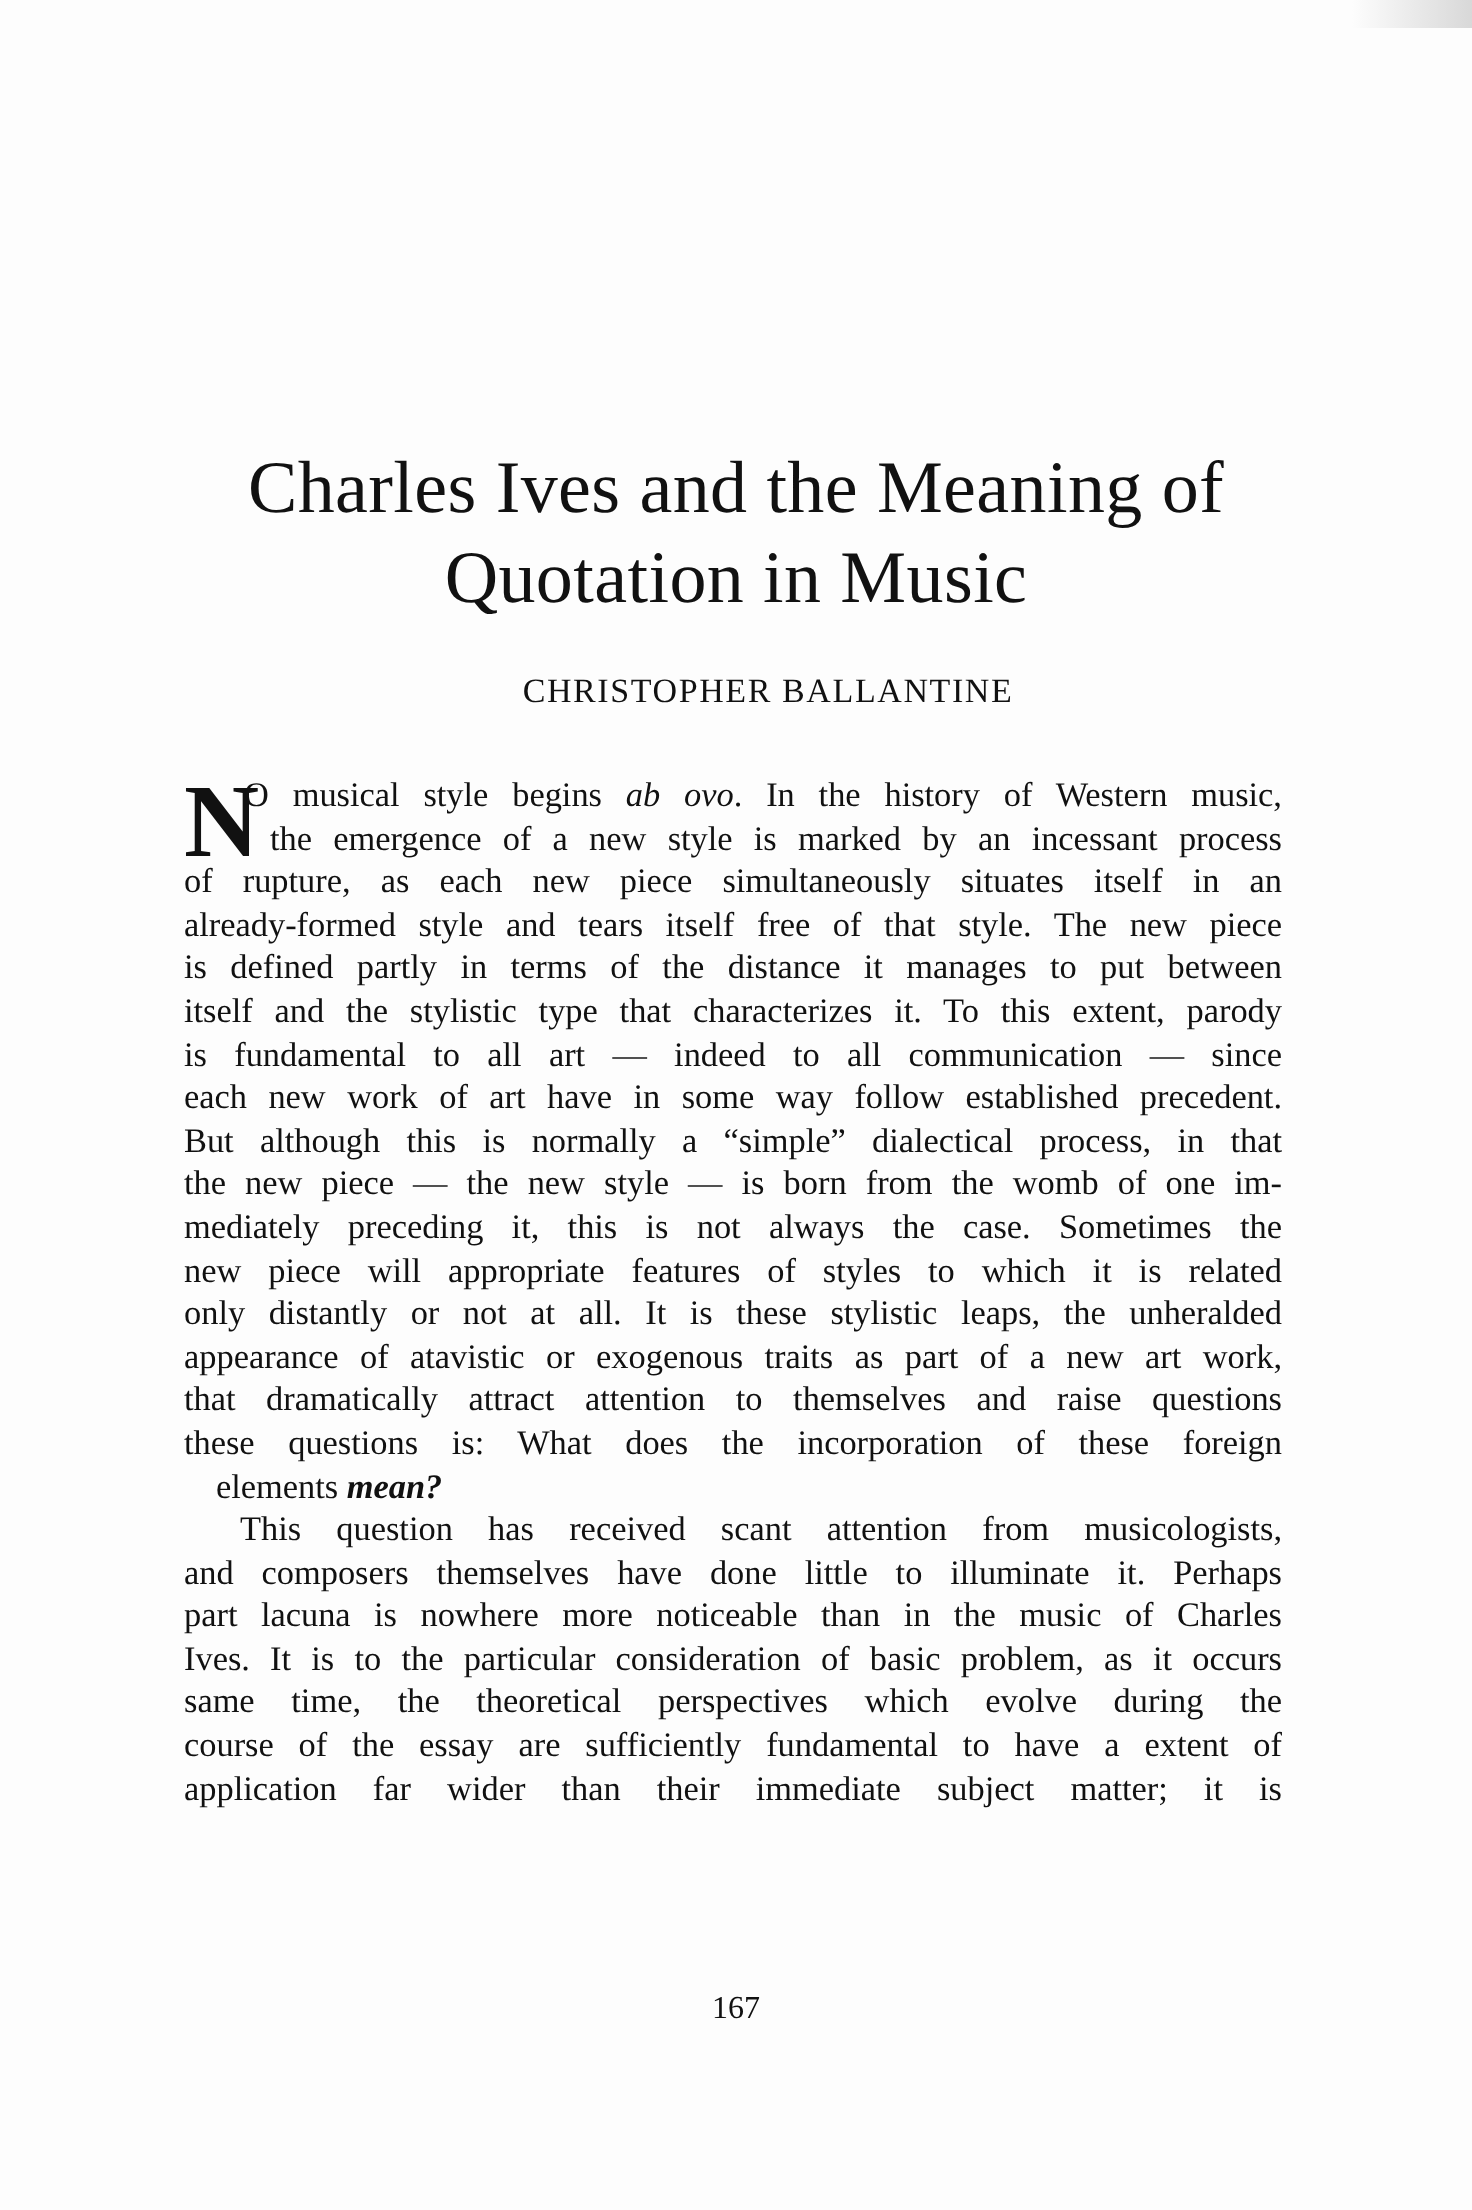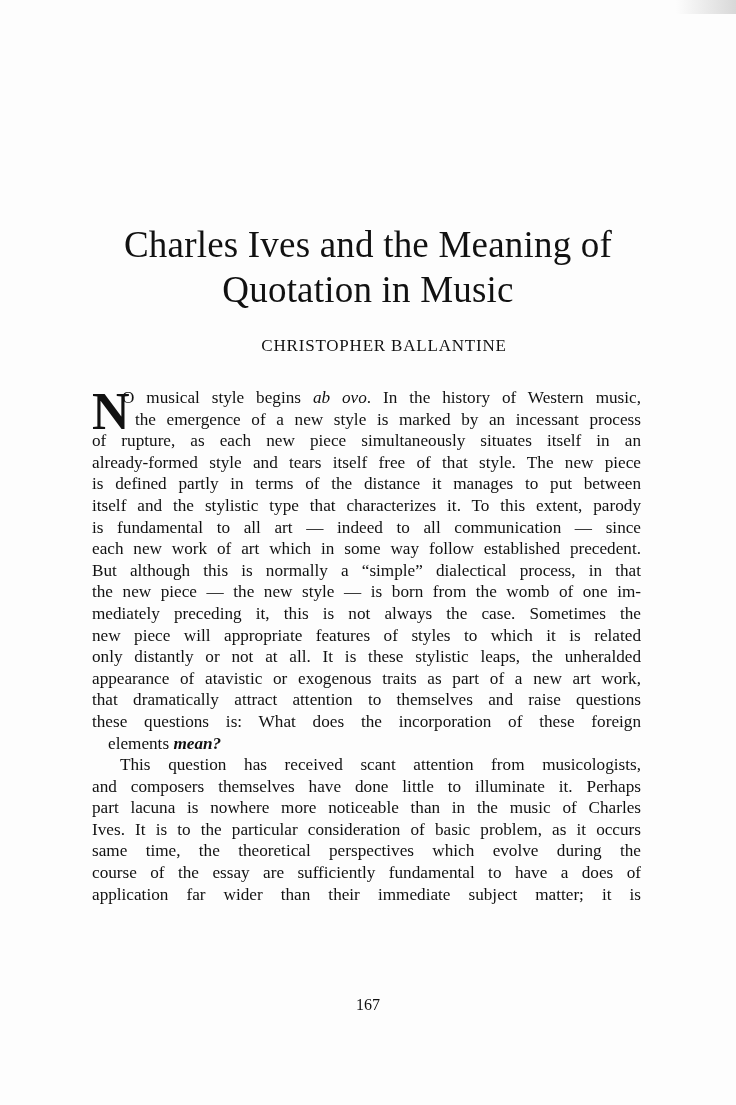--- a/index.html
+++ b/index.html
@@ -111,32 +111,32 @@
 <div class="dropcap">N</div>
 
 <div class="body-text">
   <span class="ln dropind"><span>O musical style begins </span><em>ab ovo</em><span>. In the history of Western music,</span></span>
   <span class="ln dropind2">the emergence of a new style is marked by an incessant process</span>
   <span class="ln">of rupture, as each new piece simultaneously situates itself in an</span>
   <span class="ln">already-formed style and tears itself free of that style. The new piece</span>
   <span class="ln">is defined partly in terms of the distance it manages to put between</span>
   <span class="ln">itself and the stylistic type that characterizes it. To this extent, parody</span>
   <span class="ln">is fundamental to all art — indeed to all communication — since</span>
-  <span class="ln">each new work of art which in some way follow established precedent.</span>
+  <span class="ln">each new work of art have in some way follow established precedent.</span>
   <span class="ln">But although this is normally a “simple” dialectical process, in that</span>
   <span class="ln">the new piece — the new style — is born from the womb of one im-</span>
   <span class="ln">mediately preceding it, this is not always the case. Sometimes the</span>
   <span class="ln">new piece will appropriate features of styles to which it is related</span>
   <span class="ln">only distantly or not at all. It is these stylistic leaps, the unheralded</span>
   <span class="ln">appearance of atavistic or exogenous traits as part of a new art work,</span>
   <span class="ln">that dramatically attract attention to themselves and raise questions</span>
   <span class="ln">these questions is: What does the incorporation of these foreign</span>
   <span class="ln last"><span>elements </span><em class="bold">mean?</em><span></span></span>
   <span class="ln indent">This question has received scant attention from musicologists,</span>
   <span class="ln">and composers themselves have done little to illuminate it. Perhaps</span>
   <span class="ln">part lacuna is nowhere more noticeable than in the music of Charles</span>
   <span class="ln">Ives. It is to the particular consideration of basic problem, as it occurs</span>
   <span class="ln">same time, the theoretical perspectives which evolve during the</span>
-  <span class="ln">course of the essay are sufficiently fundamental to have a does of</span>
+  <span class="ln">course of the essay are sufficiently fundamental to have a extent of</span>
   <span class="ln">application far wider than their immediate subject matter; it is</span>
 </div>
 
 <div class="page-number">167</div>
 
 </body></html>

